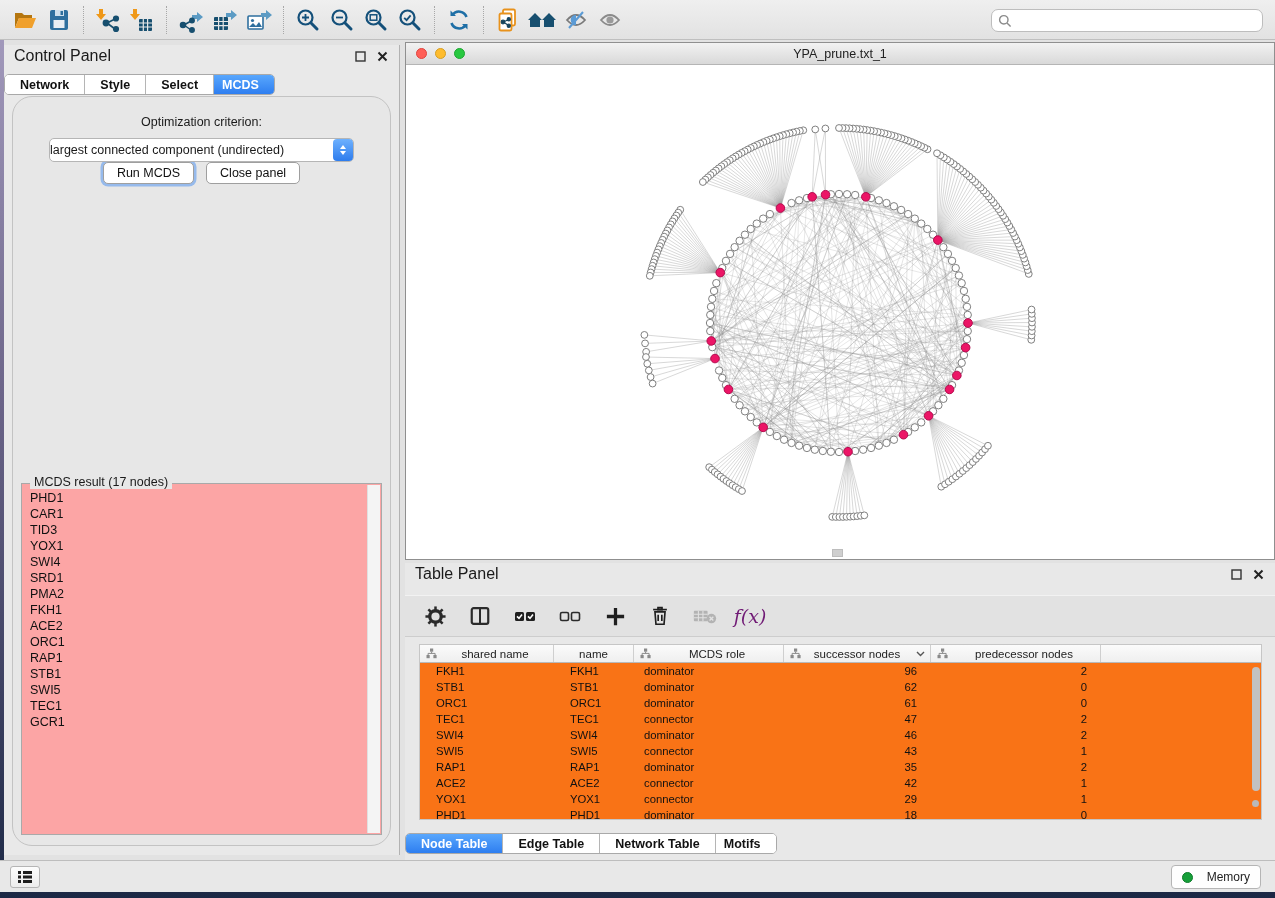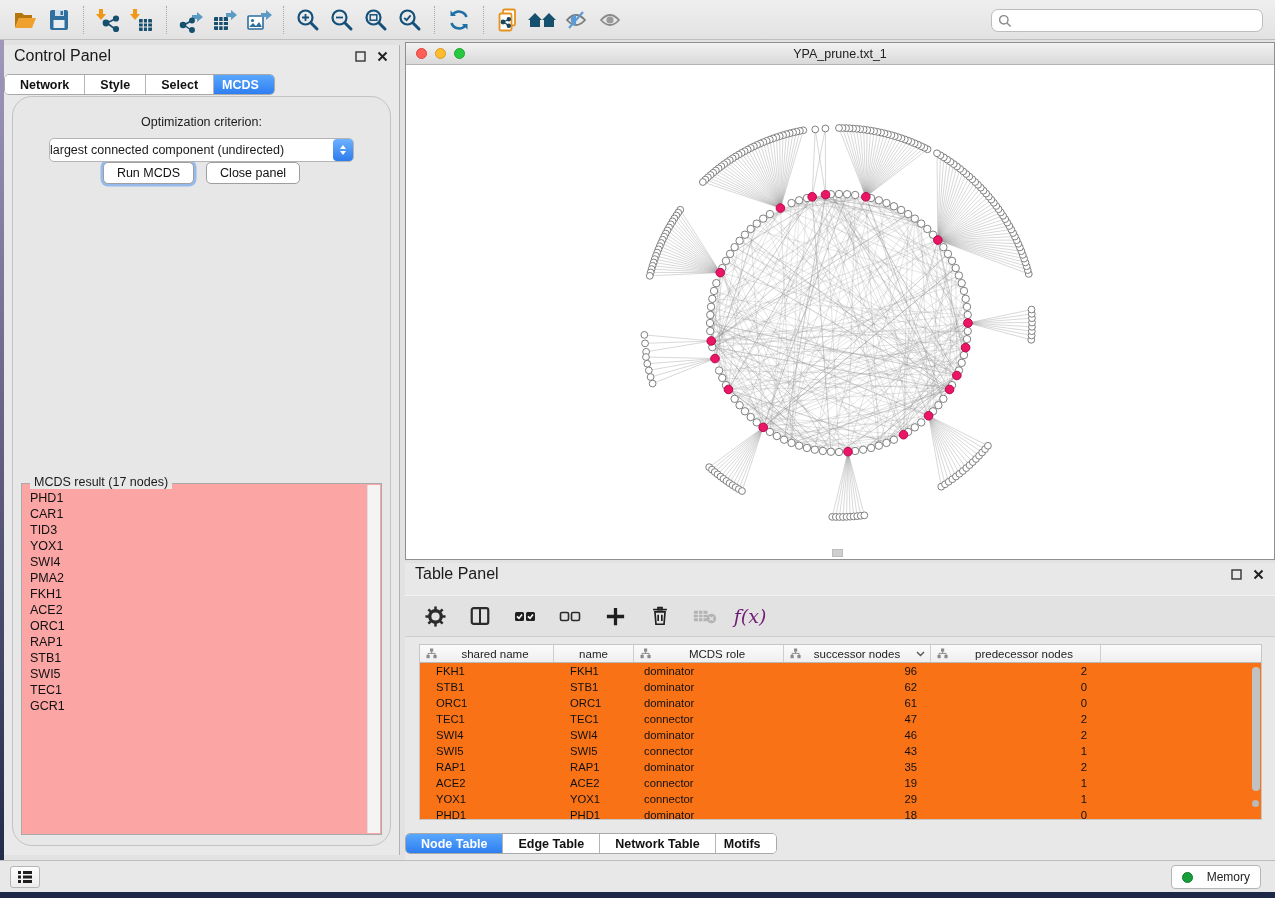--- a/index.html
+++ b/index.html
@@ -279,20 +279,21 @@
       <button class="pbtn">Close panel</button>
     </div>
     <div class="result-group">
       <div class="result-legend">MCDS result (17 nodes)</div>
       <div class="result-list">
           <div class="item">PHD1</div>
           <div class="item">CAR1</div>
           <div class="item">TID3</div>
           <div class="item">YOX1</div>
           <div class="item">SWI4</div>
+          <div class="item">SRD1</div>
           <div class="item">PMA2</div>
           <div class="item">FKH1</div>
           <div class="item">ACE2</div>
           <div class="item">ORC1</div>
           <div class="item">RAP1</div>
           <div class="item">STB1</div>
           <div class="item">SWI5</div>
           <div class="item">TEC1</div>
           <div class="item">GCR1</div>
         </div>
@@ -1270,21 +1271,21 @@
           <div class="td txt" style="width: 134px;">RAP1</div>
           <div class="td txt" style="width: 80px;">RAP1</div>
           <div class="td role" style="width: 150px;">dominator</div>
           <div class="td num" style="width: 147px;">35</div>
           <div class="td num" style="width: 170px;">2</div>
         </div>
         <div class="trow">
           <div class="td txt" style="width: 134px;">ACE2</div>
           <div class="td txt" style="width: 80px;">ACE2</div>
           <div class="td role" style="width: 150px;">connector</div>
-          <div class="td num" style="width: 147px;">19</div>
+          <div class="td num" style="width: 147px;">42</div>
           <div class="td num" style="width: 170px;">1</div>
         </div>
         <div class="trow">
           <div class="td txt" style="width: 134px;">YOX1</div>
           <div class="td txt" style="width: 80px;">YOX1</div>
           <div class="td role" style="width: 150px;">connector</div>
           <div class="td num" style="width: 147px;">29</div>
           <div class="td num" style="width: 170px;">1</div>
         </div>
         <div class="trow">

